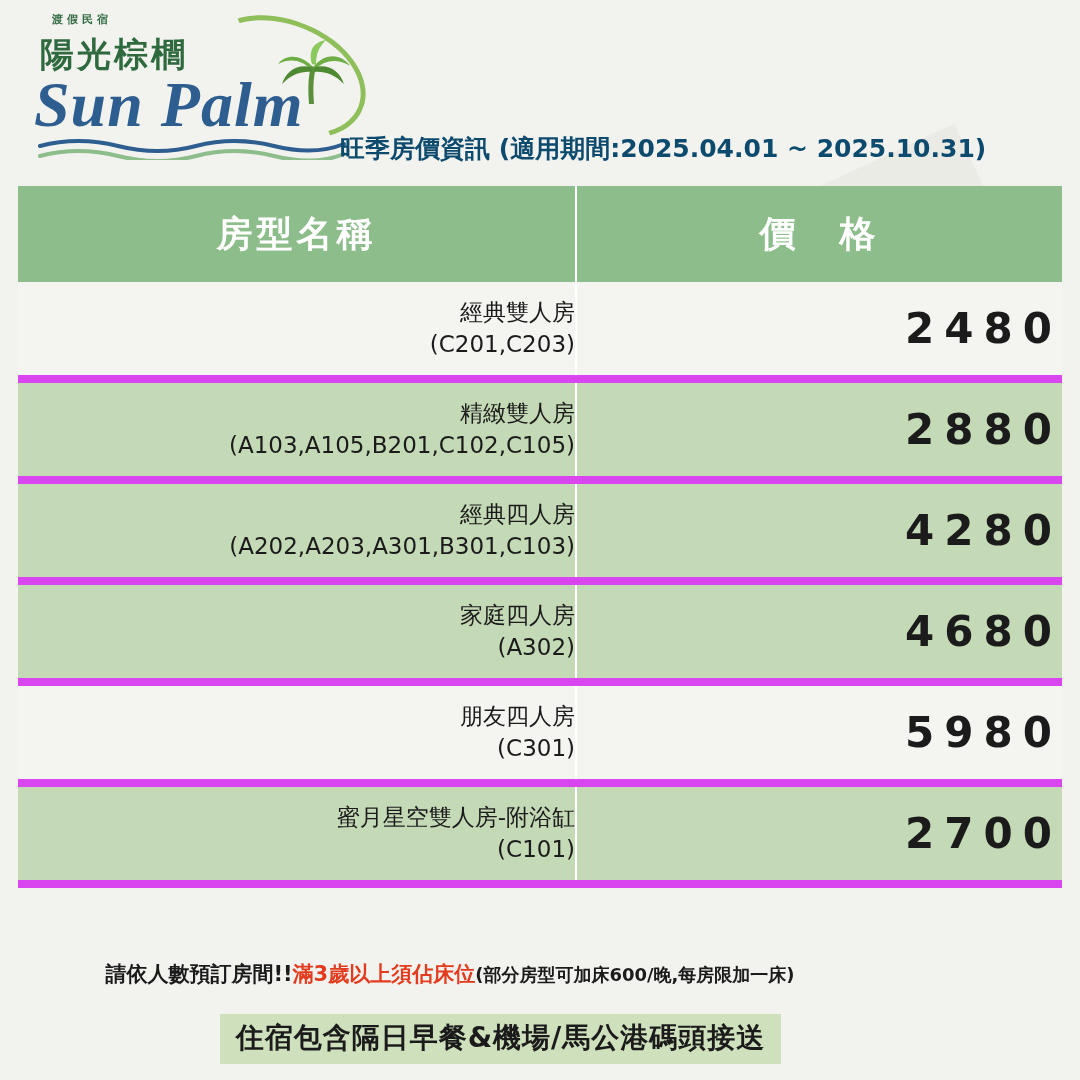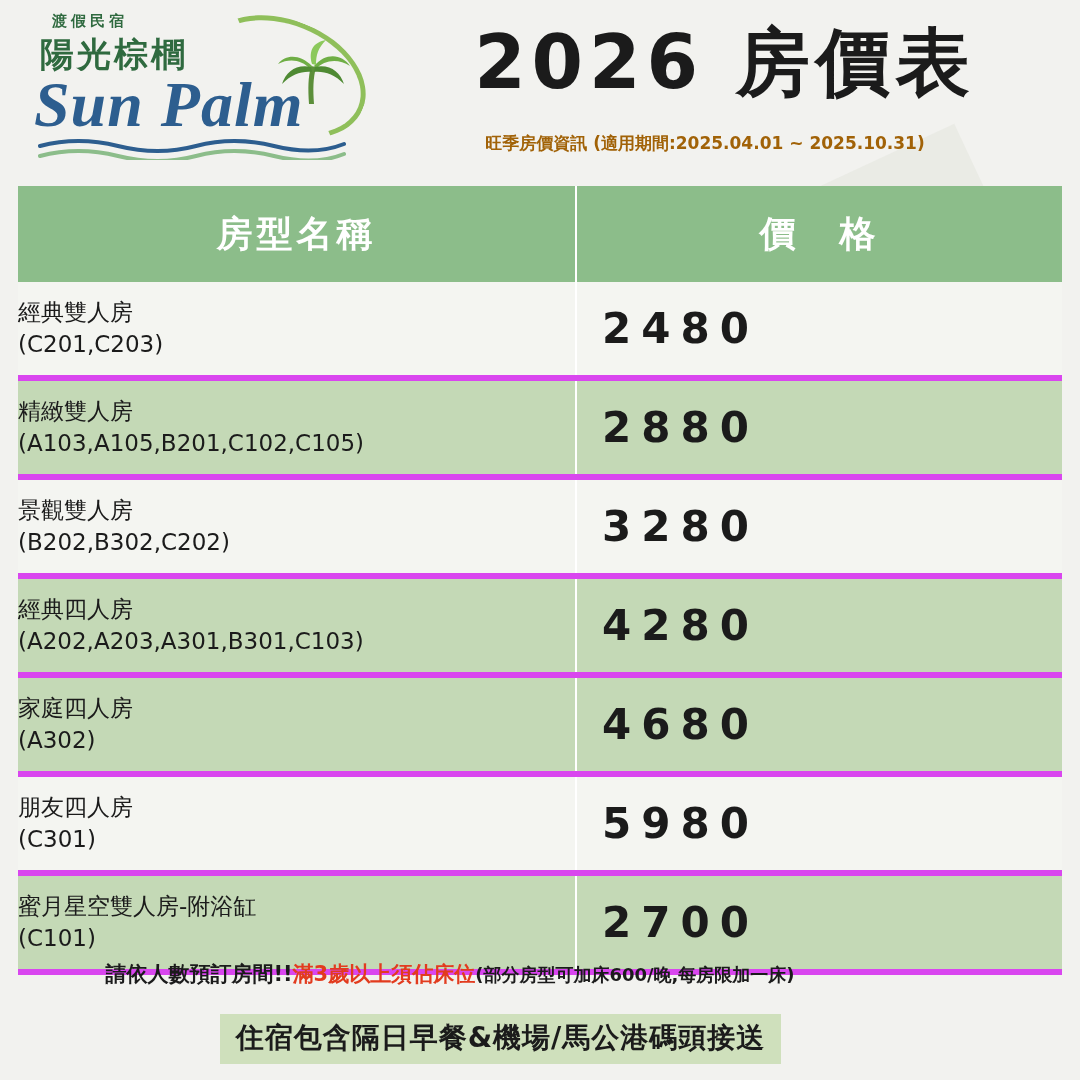--- a/index.html
+++ b/index.html
@@ -45,21 +45,21 @@
     left: 24px;
     top: 6px;
     width: 350px;
     height: 160px;
   }
   .logo-top-cn {
     position: absolute;
     left: 28px;
     top: 6px;
     font-family: "Liberation Serif", serif;
-    font-size: 15px;
+    font-size: 11px;
     letter-spacing: 4px;
     color: #2f6a3f;
     font-weight: 700;
   }
   .logo-main-cn {
     position: absolute;
     left: 16px;
     top: 26px;
     font-family: "Liberation Serif", serif;
     font-size: 34px;
@@ -116,25 +116,25 @@
     font-size: 74px;
     letter-spacing: 6px;
     color: #1b1b1b;
     white-space: nowrap;
   }
   .subtitle {
     position: absolute;
     left: 340px;
     top: 132px;
     width: 730px;
-    text-align: center;
-    font-family: "DejaVu Sans", sans-serif;
-    font-weight: 700;
-    font-size: 17px;
-    color: #a16207;
+    text-align: left;
+    font-family: "DejaVu Sans", sans-serif;
+    font-weight: 700;
+    font-size: 25px;
+    color: #0c4a6e;
     letter-spacing: 0px;
     white-space: nowrap;
   }
 
   
   .table {
     position: absolute;
     left: 18px;
     top: 186px;
     width: 1044px;
@@ -154,23 +154,23 @@
     font-size: 36px;
     color: #ffffff;
     letter-spacing: 4px;
     border-right: 2px solid #ffffff;
   }
   .thead-row th:last-child { border-right: none; }
 
   .row td {
     height: 93px;
     vertical-align: middle;
-    text-align: left;
+    text-align: right;
     border-right: 2px solid #ffffff;
-    border-bottom: 6px solid #d946ef;
+    border-bottom: 8px solid #d946ef;
   }
   .row td:last-child { border-right: none; padding-left: 15px; }
   .row.light td { background: #f4f5f1; }
   .row.dark td  { background: #c4d9b6; }
 
   .rname {
     font-family: "DejaVu Sans", sans-serif;
     font-size: 23px;
     color: #1b1b1b;
     line-height: 1.35;
@@ -246,21 +246,20 @@
       </svg>
       <div class="logo-top-cn">渡假民宿</div>
       <div class="logo-main-cn">陽光棕櫚</div>
       <div class="logo-en">Sun Palm</div>
       <svg class="logo-wave" viewBox="0 0 310 24">
         <path d="M2 10 Q40 0 80 10 T158 10 T236 10 T306 8" stroke="#2d5e8f" stroke-width="4" fill="none" stroke-linecap="round"></path>
         <path d="M2 20 Q40 10 80 20 T158 20 T236 20 T306 18" stroke="#8cbd8a" stroke-width="4" fill="none" stroke-linecap="round"></path>
       </svg>
     </div>
 
-    <div class="title">2026 房價表</div>
     <div class="subtitle">旺季房價資訊 (適用期間:2025.04.01 ~ 2025.10.31)</div>
   </div>
 
   <table class="table">
     <colgroup>
       <col style="width:558px">
       <col style="width:486px">
     </colgroup>
     <thead>
       <tr class="thead-row">
@@ -276,27 +275,20 @@
         </td>
         <td class="rprice">2480</td>
       </tr>
       <tr class="row dark">
         <td class="rname">
           <span>精緻雙人房</span>
           <span class="ln2">(A103,A105,B201,C102,C105)</span>
         </td>
         <td class="rprice">2880</td>
       </tr>
-      <tr class="row light">
-        <td class="rname">
-          <span>景觀雙人房</span>
-          <span class="ln2">(B202,B302,C202)</span>
-        </td>
-        <td class="rprice">3280</td>
-      </tr>
       <tr class="row dark">
         <td class="rname">
           <span>經典四人房</span>
           <span class="ln2">(A202,A203,A301,B301,C103)</span>
         </td>
         <td class="rprice">4280</td>
       </tr>
       <tr class="row dark">
         <td class="rname">
           <span>家庭四人房</span>

